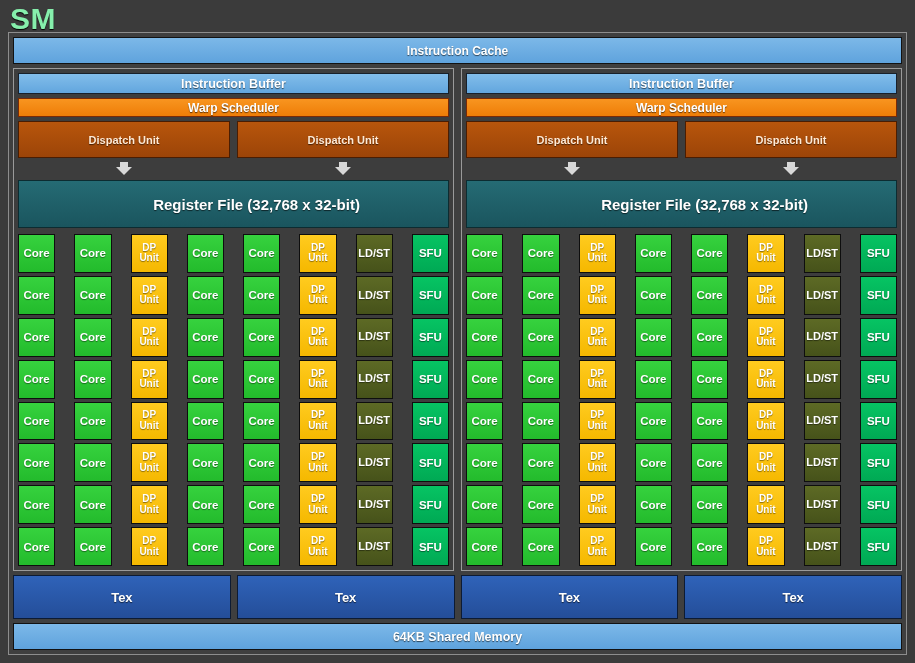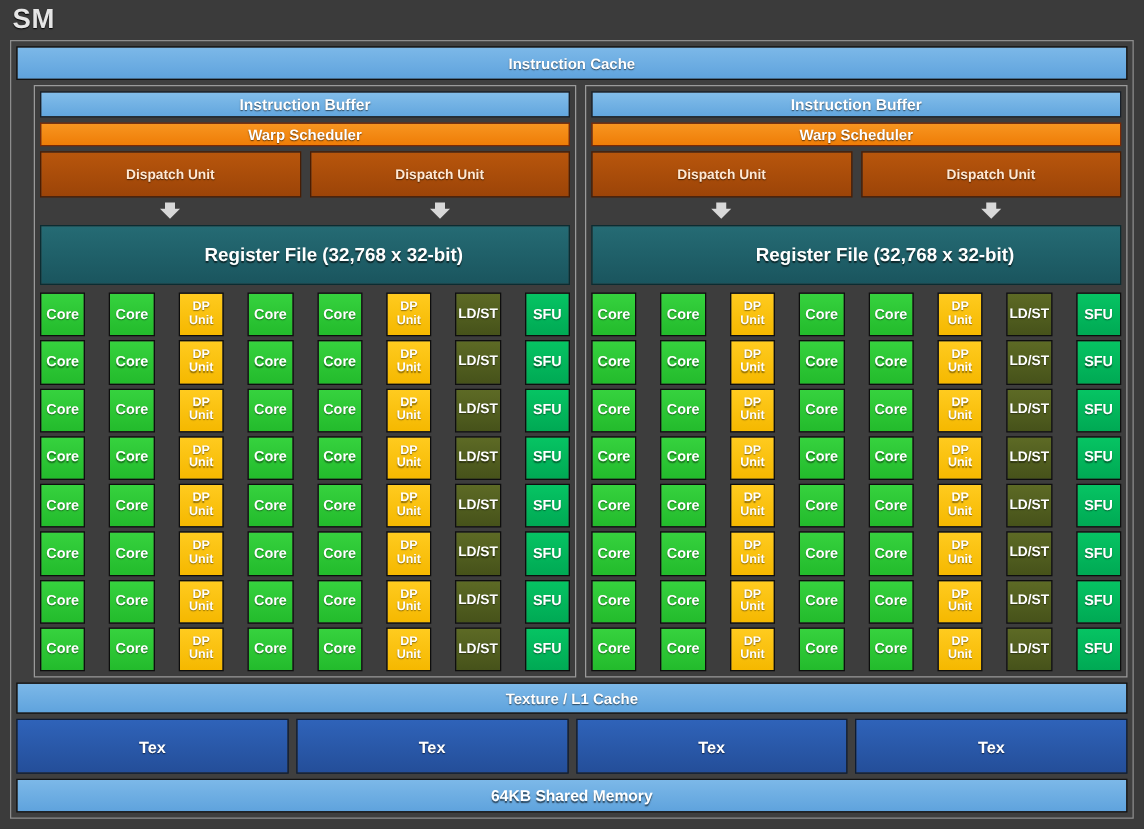--- a/index.html
+++ b/index.html
@@ -11,22 +11,22 @@
   #sm-diagram {
     position: relative;
     width: 915px; height: 663px;
     background: #3b3b3b;
     overflow: hidden;
   }
   
   .sm-title {
     position: absolute;
     left: 10px; top: 2px;
-    font-size: 22px; font-weight: bold;
-    color: #e5e5e5;
+    font-size: 30px; font-weight: bold;
+    color: #86efac;
     letter-spacing: 0.5px;
     text-shadow: 0 1px 1px #000;
     text-align: center;
   }
   
   .sm-frame {
     position: absolute;
     left: 8px; top: 32px;
     width: 899px; height: 623px;
     border: 1px solid #8d8d8d;
@@ -51,21 +51,20 @@
     background: linear-gradient(180deg,#7cb8e8 0%,#5fa3dd 100%);
     font-size: 12px;
     flex: 0 0 auto;
   }
   
   .blocks-row {
     display: flex;
     gap: 7px;
     flex: 1 1 auto;
     min-height: 0;
-    margin-left: 14px;
   }
   .proc-block {
     flex: 1 1 50%;
     border: 1px solid #9a9a9a;
     background: #3d3d3d;
     padding: 4px;
     display: flex;
     flex-direction: column;
     gap: 4px;
     min-width: 0;
@@ -524,21 +523,20 @@
                 <span class="ln">Unit</span>
               </div>
               <div class="unit ldst">LD/ST</div>
               <div class="unit sfu">SFU</div>
             </div>
           </div>
       </div>
 
     </div>
 
-    <div class="bar tex-cache">Texture / L1 Cache</div>
 
     <div class="tex-row">
         <div class="bar tex-block">Tex</div>
         <div class="bar tex-block">Tex</div>
         <div class="bar tex-block">Tex</div>
         <div class="bar tex-block">Tex</div>
       </div>
 
     <div class="bar shared-mem">64KB Shared Memory</div>
 

